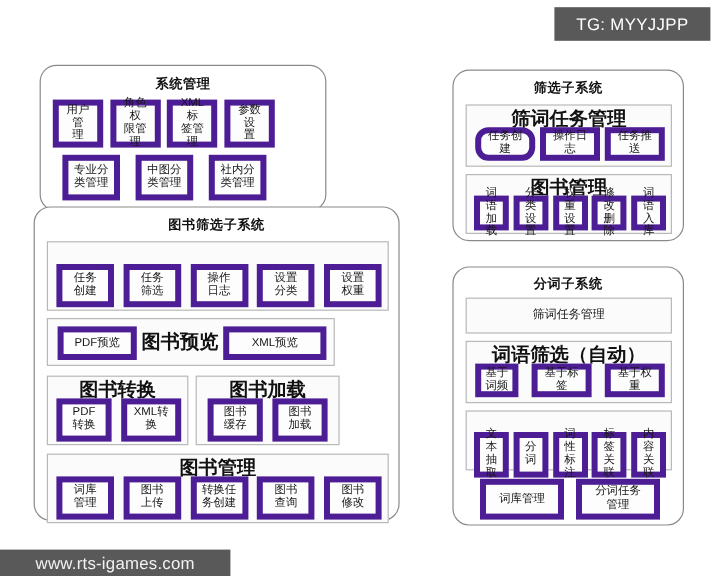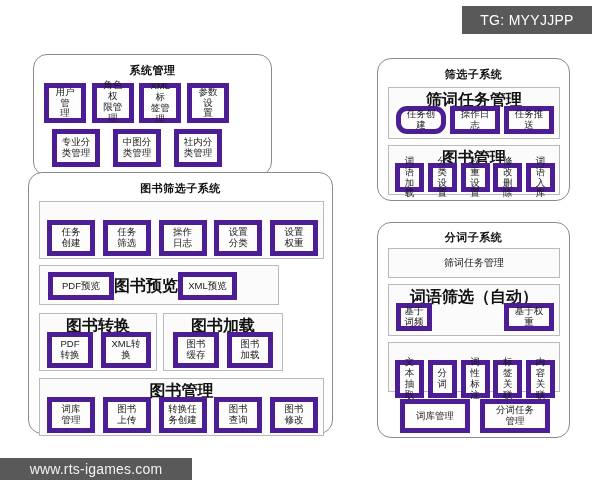--- a/index.html
+++ b/index.html
@@ -140,24 +140,24 @@
         <div class="cell" style="width:48px;">操作
 日志</div>
         <div class="cell" style="width:48px;">设置
 分类</div>
         <div class="cell" style="width:48px;">设置
 权重</div>
       </div>
     </div>
 
     <div class="group" style="left:10px;top:92px;width:240px;height:40px;">
-      <div class="inline-row" style="left:8px;top:6px;width:224px;height:28px;">
+      <div class="inline-row" style="left:8px;top:6px;width:224px;height:28px;justify-content:space-between;">
         <div class="cell" style="width:66px;height:28px;">PDF预览</div>
         <div class="group-title" style="margin-top:0;align-self:center;">图书预览</div>
-        <div class="cell" style="width:59px;height:28px;">XML预览</div>
+        <div class="cell" style="width:86px;height:28px;">XML预览</div>
       </div>
     </div>
 
     <div class="group" style="left:10px;top:140px;width:118px;height:58px;">
       <div class="group-title">图书转换</div>
       <div class="cellrow" style="left:7px;top:18px;width:104px;height:36px;">
         <div class="cell" style="width:46px;">PDF
 转换</div>
         <div class="cell" style="width:50px;">XML转换</div>
       </div>
@@ -223,20 +223,21 @@
     <div class="panel-title" style="margin-top:9px;">分词子系统</div>
 
     <div class="group" style="left:10px;top:25px;width:172px;height:30px;padding:0;">
       <div class="cell" style="border:none;background:transparent;width:100%;height:100%;font-size:10px;">筛词任务管理</div>
     </div>
 
     <div class="group" style="left:10px;top:61px;width:172px;height:52px;">
       <div class="group-title">词语筛选（自动）</div>
       <div class="cellrow" style="left:7px;top:18px;width:158px;height:28px;">
         <div class="cell" style="width:36px;">基于词频</div>
+        <div class="cell" style="width:50px;">基于标签</div>
         <div class="cell" style="width:50px;">基于权重</div>
       </div>
     </div>
 
     <div class="group" style="left:10px;top:119px;width:172px;height:50px;">
       <div class="cellrow" style="left:6px;top:17px;width:160px;height:38px;">
         <div class="cell" style="width:29px;">文本
 抽取</div>
         <div class="cell" style="width:29px;">分词</div>
         <div class="cell" style="width:29px;">词性

